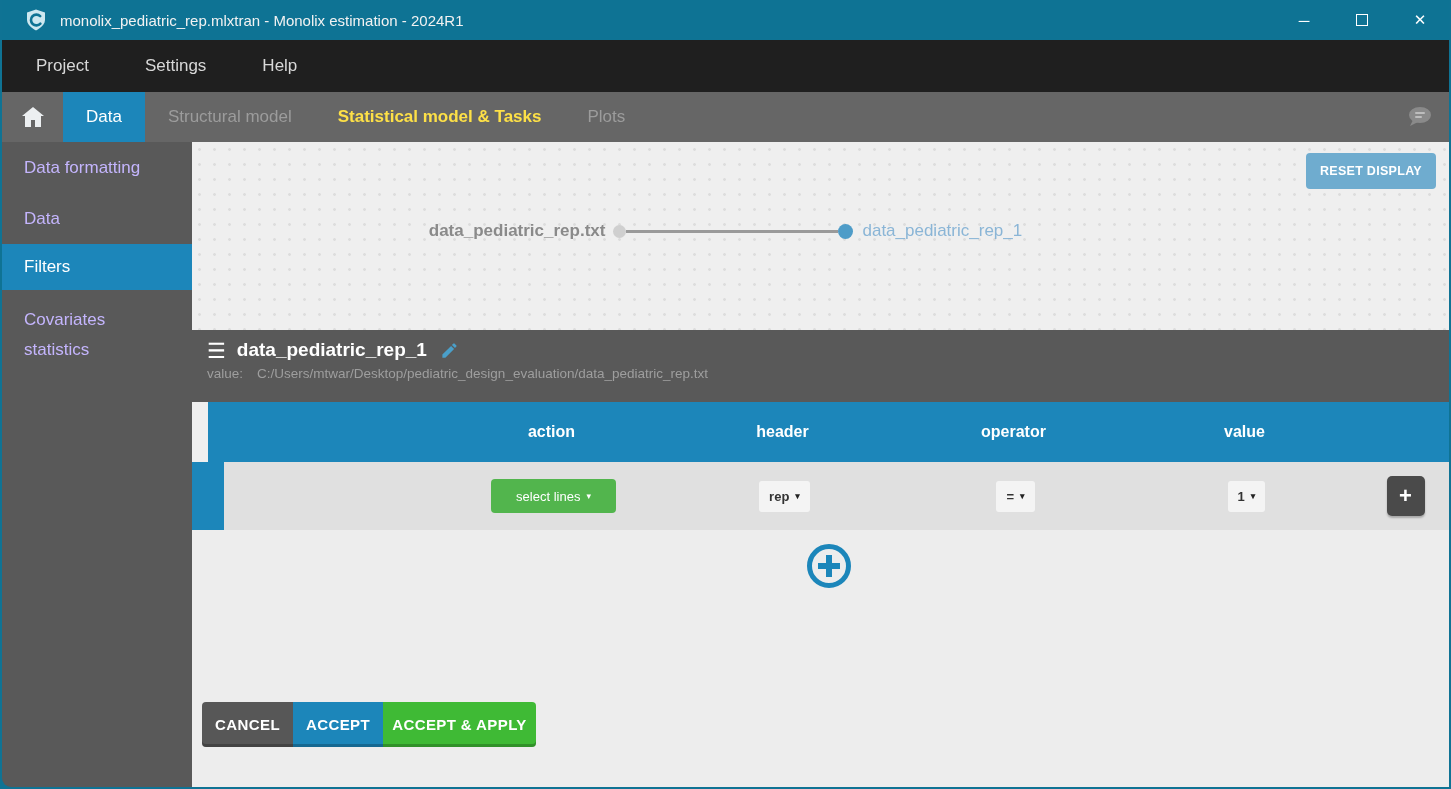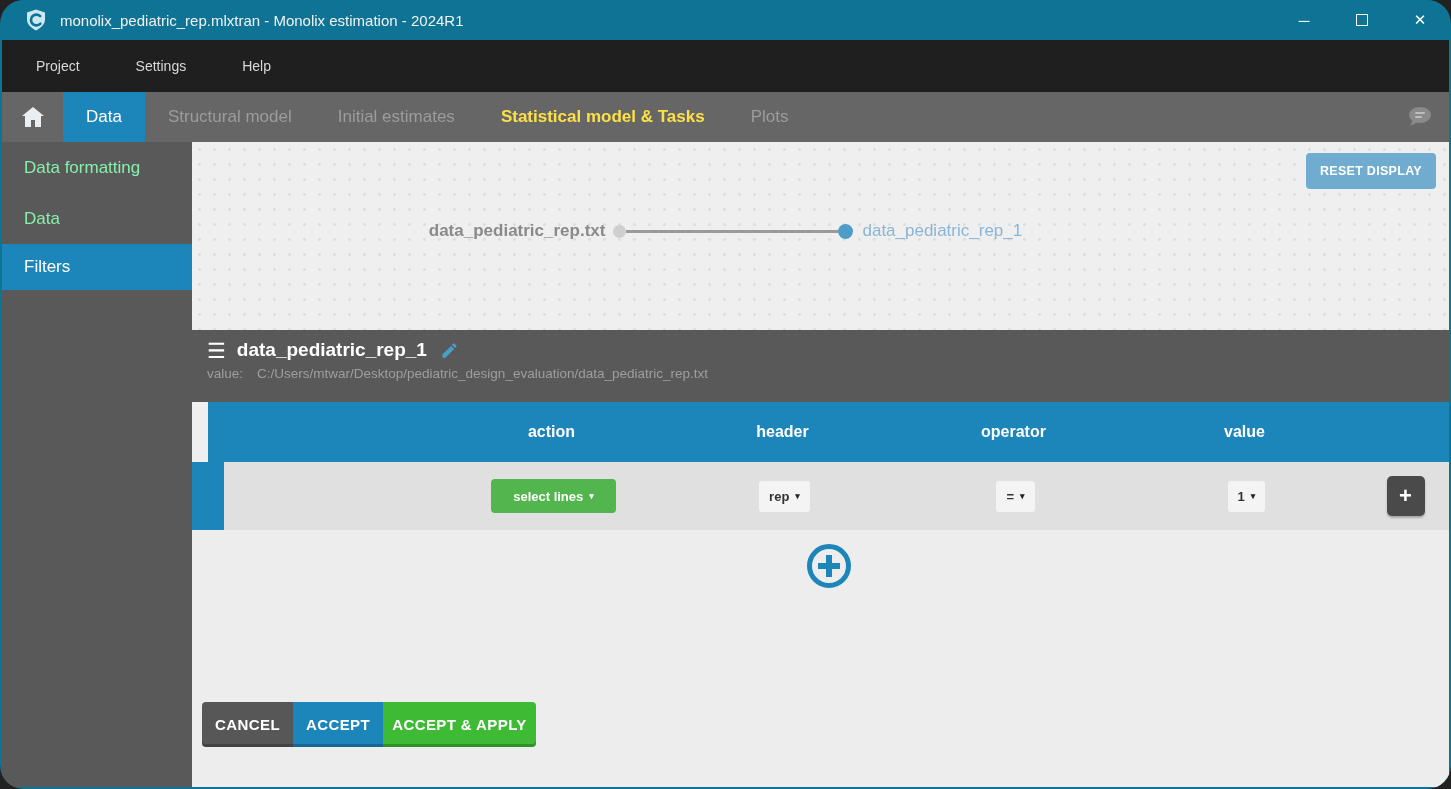--- a/index.html
+++ b/index.html
@@ -1,43 +1,43 @@
 <!DOCTYPE html>
 <html><head>
 <meta charset="utf-8">
 <style>
   * { margin:0; padding:0; box-sizing:border-box; }
   body { font-family:"Liberation Sans", sans-serif; background:#222; }
-  .window { width:1451px; height:789px; background:#0f7394; position:relative; overflow:hidden;border-radius:24px; }
+  .window { width:1451px; height:789px; background:#0f7394; position:relative; overflow:hidden; }
   .app { position:absolute; top:0; left:2px; right:2px; bottom:2px; display:flex; flex-direction:column; }
 
   
   .titlebar { height:40px; background:#0e7394; display:flex; align-items:center; color:#f2f2f2; flex:0 0 auto; }
   .app-logo { width:24px; height:24px; margin-left:22px; flex:0 0 auto; }
   .title-text { margin-left:12px; font-size:15px; }
   .win-controls { margin-left:auto; display:flex; height:100%; }
   .wc { width:58px; height:100%; display:flex; align-items:center; justify-content:center; font-size:15px; color:#fff; cursor:default; }
   .wc-max-glyph { width:12px; height:12px; border:1.5px solid #fff; display:block; }
 
   
   .menubar { height:52px; background:#1f1f1f; display:flex; align-items:center; gap:56px; padding-left:34px; flex:0 0 auto; }
-  .menu-item { color:#d8d8d8; font-size:14px; cursor:default; }
+  .menu-item { color:#d8d8d8; font-size:17px; cursor:default; }
 
   
   .tabbar { height:50px; background:#666666; display:flex; align-items:stretch; position:relative; flex:0 0 auto; }
   .home-slot { width:61px; display:flex; align-items:center; justify-content:center; }
   .tab { display:flex; align-items:center; padding:0 23px; color:#9c9c9c; font-size:17px; cursor:default; }
   .tab.active { background:#1c86ba; color:#ffffff; }
   .tab.bold { font-weight:bold; color:#fde047; }
   .comment-slot { position:absolute; right:16px; top:0; height:100%; display:flex; align-items:center; }
 
   
   .content { flex:1; display:flex; min-height:0; }
   .sidebar { width:190px; background:#595959; border-bottom-left-radius:9px; flex:0 0 auto; }
-  .side-item { height:52px; display:flex; align-items:center; padding-left:22px; color:#86efac; font-size:17px; cursor:default; }
+  .side-item { height:52px; display:flex; align-items:center; padding-left:22px; color:#c4b5fd; font-size:17px; cursor:default; }
   .side-item.mid { height:50px; }
   .side-item.active { background:#1c86ba; color:#ffffff; height:46px; }
   .side-item.two-line { height:auto; padding:15px 30px 15px 22px; line-height:30px; align-items:flex-start; }
 
   .main { flex:1; display:flex; flex-direction:column; min-width:0; }
 
   
   .mapping { height:188px; flex:0 0 auto; background-color:#efefef;
              background-image:radial-gradient(#dddddd 1.3px, transparent 1.5px);
              background-size:15px 15px; position:relative; }
@@ -69,21 +69,21 @@
   .col { width:231px; flex:0 0 auto; display:flex; justify-content:center; align-items:center; }
   .col-label { color:#fff; font-weight:bold; font-size:16px; }
   .plus-slot { flex:1; display:flex; justify-content:center; align-items:center; }
 
   .frow { height:68px; display:flex; flex:0 0 auto; }
   .row-strip { width:32px; background:#1c86ba; flex:0 0 auto; }
   .row-main { flex:1; background:#e0e0e0; display:flex; align-items:center; }
   .row-main .cols { padding-left:214px; }
 
   .select-lines-btn { width:125px; height:34px; background:#52b54d; border:none; border-radius:4px;
-                      color:#fff; font-family:"Liberation Sans",sans-serif; font-weight:bold; font-size:13px;
+                      color:#fff; font-family:"Liberation Sans",sans-serif; font-weight:normal; font-size:13px;
                       cursor:pointer; display:flex; align-items:center; justify-content:center; gap:6px; }
   .dropdown { background:#f4f4f4; border:none; border-radius:3px; padding:8px 10px; display:flex;
               align-items:center; gap:6px; font-family:"Liberation Sans",sans-serif; font-weight:bold;
               font-size:13px; color:#333; cursor:pointer; }
   .caret { font-size:9px; line-height:1; }
   .caret.dark { color:#222; }
   .caret.light { color:#fff; }
   .row-plus-btn { width:38px; height:40px; background:#4a4a4a; border:none; border-radius:5px; color:#fff;
                   font-size:22px; font-weight:bold; cursor:pointer; line-height:1;
                   box-shadow:0 2px 2px rgba(0,0,0,.25); }
@@ -127,39 +127,39 @@
     </div>
 
     <div class="tabbar">
       <div class="home-slot">
         <svg width="24" height="22" viewBox="0 0 24 22">
           <path d="M12 1 L23 10 H20 V21 H14 V14 H10 V21 H4 V10 H1 Z" fill="#eceff1"></path>
         </svg>
       </div>
       <div class="tab active">Data</div>
       <div class="tab">Structural model</div>
-      <div class="tab">Initial estimates</div>
       <div class="tab bold">Statistical model &amp; Tasks</div>
       <div class="tab">Plots</div>
       <div class="comment-slot">
         <svg width="28" height="24" viewBox="0 0 28 24">
           <ellipse cx="15" cy="10" rx="11" ry="8" fill="#8a8a8a"></ellipse>
           <path d="M8 15 L5 21 L13 17 Z" fill="#8a8a8a"></path>
           <rect x="10" y="7" width="10" height="2" rx="1" fill="#bdbdbd"></rect>
           <rect x="10" y="11" width="7" height="2" rx="1" fill="#bdbdbd"></rect>
         </svg>
       </div>
     </div>
 
     <div class="content">
 
       <div class="sidebar">
         <div class="side-item">Data formatting</div>
         <div class="side-item mid">Data</div>
         <div class="side-item active">Filters</div>
+        <div class="side-item two-line">Covariates statistics</div>
       </div>
 
       <div class="main">
 
         <div class="mapping">
           <button class="reset-btn">RESET DISPLAY</button>
           <div class="flow">
             <span class="flow-src">data_pediatric_rep.txt</span>
             <span class="node-gray"></span>
             <span class="flow-line"></span>

